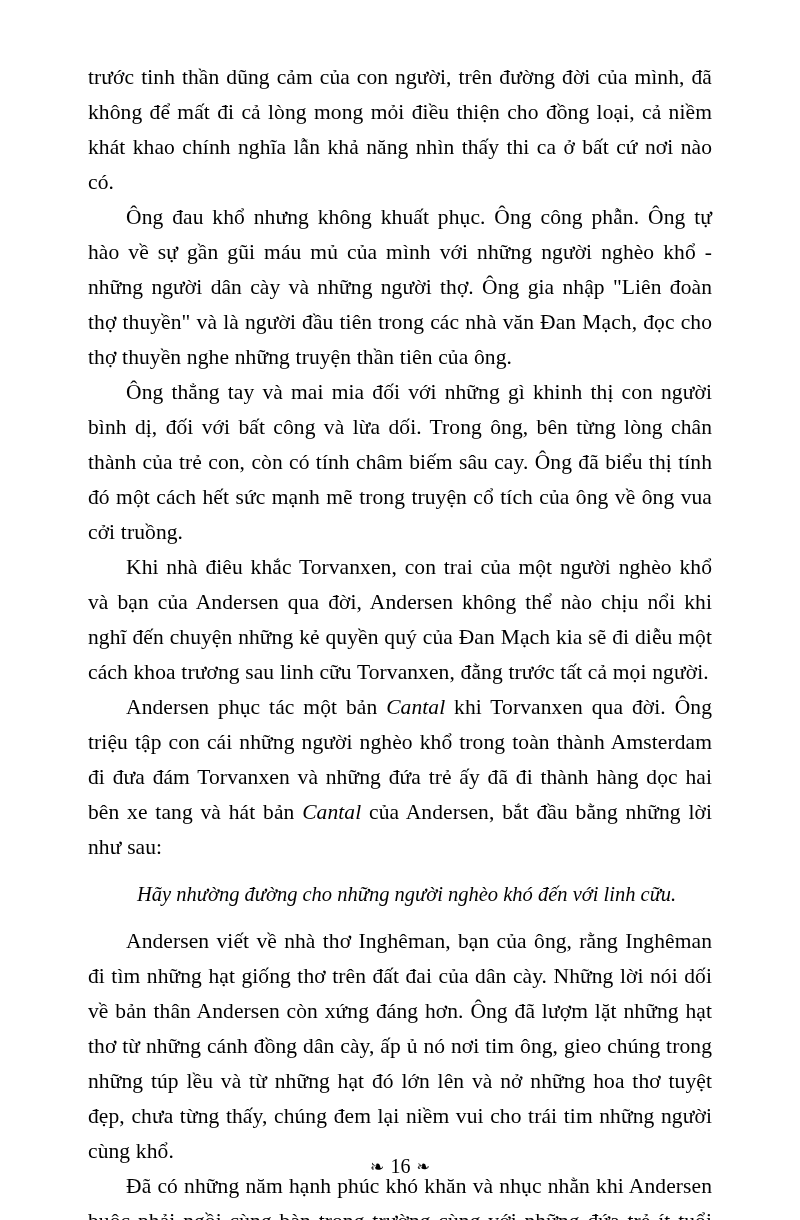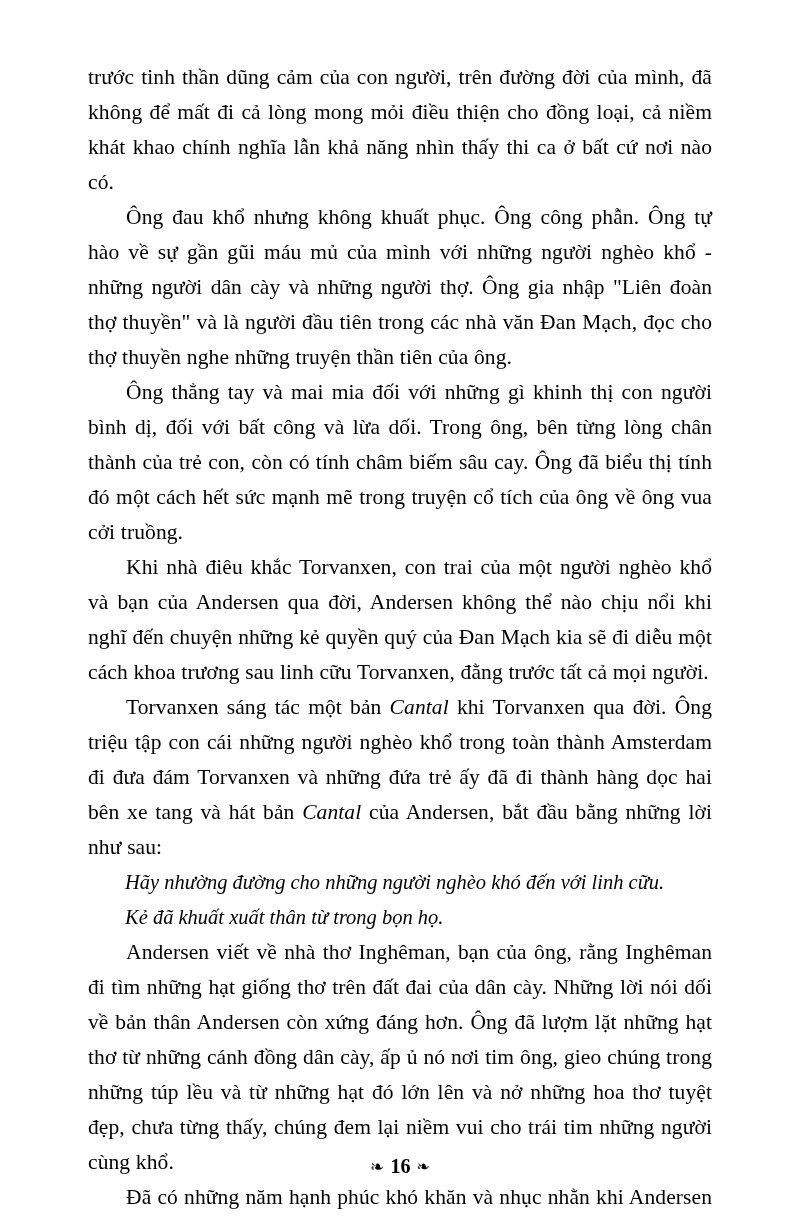--- a/index.html
+++ b/index.html
@@ -43,21 +43,21 @@
     -webkit-hyphens: none;
     hyphens: none;
   }
   p.para.no-indent {
     text-indent: 0;
   }
   p.para:last-of-type {
     text-align: justify;
   }
   .verse {
-    margin: 0;
+    margin: 12px;
     padding: 0;
     font-size: 20.5px;
     line-height: 35px;
     font-style: italic;
     text-align: left;
     text-indent: 0;
     padding-left: 37px;
   }
   em.title-italic {
   }
@@ -73,46 +73,45 @@
   }
   .folio .ornament {
     font-size: 16px;
     display: inline-block;
     vertical-align: 1px;
   }
   .folio .ornament.left {
     transform: scaleX(-1);
   }
   .folio .folio-number {
-    font-weight: bold;
+    font-weight: normal;
     font-size: 20px;
     margin: 0 6px;
     letter-spacing: 0;
   }
 </style>
 </head>
 <body>
 
 <div class="page">
 
   <div class="text-block">
 
     <p class="para no-indent">trước tinh thần dũng cảm của con người, trên đường đời của mình, đã không để mất đi cả lòng mong mỏi điều thiện cho đồng loại, cả niềm khát khao chính nghĩa lẫn khả năng nhìn thấy thi ca ở bất cứ nơi nào có.</p>
 
     <p class="para">Ông đau khổ nhưng không khuất phục. Ông công phẫn. Ông tự hào về sự gần gũi máu mủ của mình với những người nghèo khổ - những người dân cày và những người thợ. Ông gia nhập "Liên đoàn thợ thuyền" và là người đầu tiên trong các nhà văn Đan Mạch, đọc cho thợ thuyền nghe những truyện thần tiên của ông.</p>
 
     <p class="para">Ông thẳng tay và mai mia đối với những gì khinh thị con người bình dị, đối với bất công và lừa dối. Trong ông, bên từng lòng chân thành của trẻ con, còn có tính châm biếm sâu cay. Ông đã biểu thị tính đó một cách hết sức mạnh mẽ trong truyện cổ tích của ông về ông vua cởi truồng.</p>
 
     <p class="para">Khi nhà điêu khắc Torvanxen, con trai của một người nghèo khổ và bạn của Andersen qua đời, Andersen không thể nào chịu nổi khi nghĩ đến chuyện những kẻ quyền quý của Đan Mạch kia sẽ đi diễu một cách khoa trương sau linh cữu Torvanxen, đằng trước tất cả mọi người.</p>
 
-    <p class="para"><span>Torvanxen sáng tác một bản </span><em class="title-italic">Cantal</em><span> khi Torvanxen qua đời. Ông triệu tập con cái những người nghèo khổ trong toàn thành Amsterdam đi đưa đám Torvanxen và những đứa trẻ ấy đã đi thành hàng dọc hai bên xe tang và hát bản </span><em class="title-italic">Cantal</em><span> của Andersen, bắt đầu bằng những lời như sau:</span></p>
+    <p class="para"><span>Andersen phục tác một bản </span><em class="title-italic">Cantal</em><span> khi Torvanxen qua đời. Ông triệu tập con cái những người nghèo khổ trong toàn thành Amsterdam đi đưa đám Torvanxen và những đứa trẻ ấy đã đi thành hàng dọc hai bên xe tang và hát bản </span><em class="title-italic">Cantal</em><span> của Andersen, bắt đầu bằng những lời như sau:</span></p>
 
     <p class="verse">Hãy nhường đường cho những người nghèo khó đến với linh cữu.</p>
 
-    <p class="verse">Kẻ đã khuất xuất thân từ trong bọn họ.</p>
 
     <p class="para">Andersen viết về nhà thơ Inghêman, bạn của ông, rằng Inghêman đi tìm những hạt giống thơ trên đất đai của dân cày. Những lời nói dối về bản thân Andersen còn xứng đáng hơn. Ông đã lượm lặt những hạt thơ từ những cánh đồng dân cày, ấp ủ nó nơi tim ông, gieo chúng trong những túp lều và từ những hạt đó lớn lên và nở những hoa thơ tuyệt đẹp, chưa từng thấy, chúng đem lại niềm vui cho trái tim những người cùng khổ.</p>
 
     <p class="para">Đã có những năm hạnh phúc khó khăn và nhục nhằn khi Andersen buộc phải ngồi cùng bàn trong trường cùng với những đứa trẻ ít tuổi hơn ông rất nhiều.</p>
 
   </div>
 
   <div class="folio">
     <span class="ornament left">☙</span><span class="folio-number">16</span><span class="ornament right">❧</span>
   </div>

